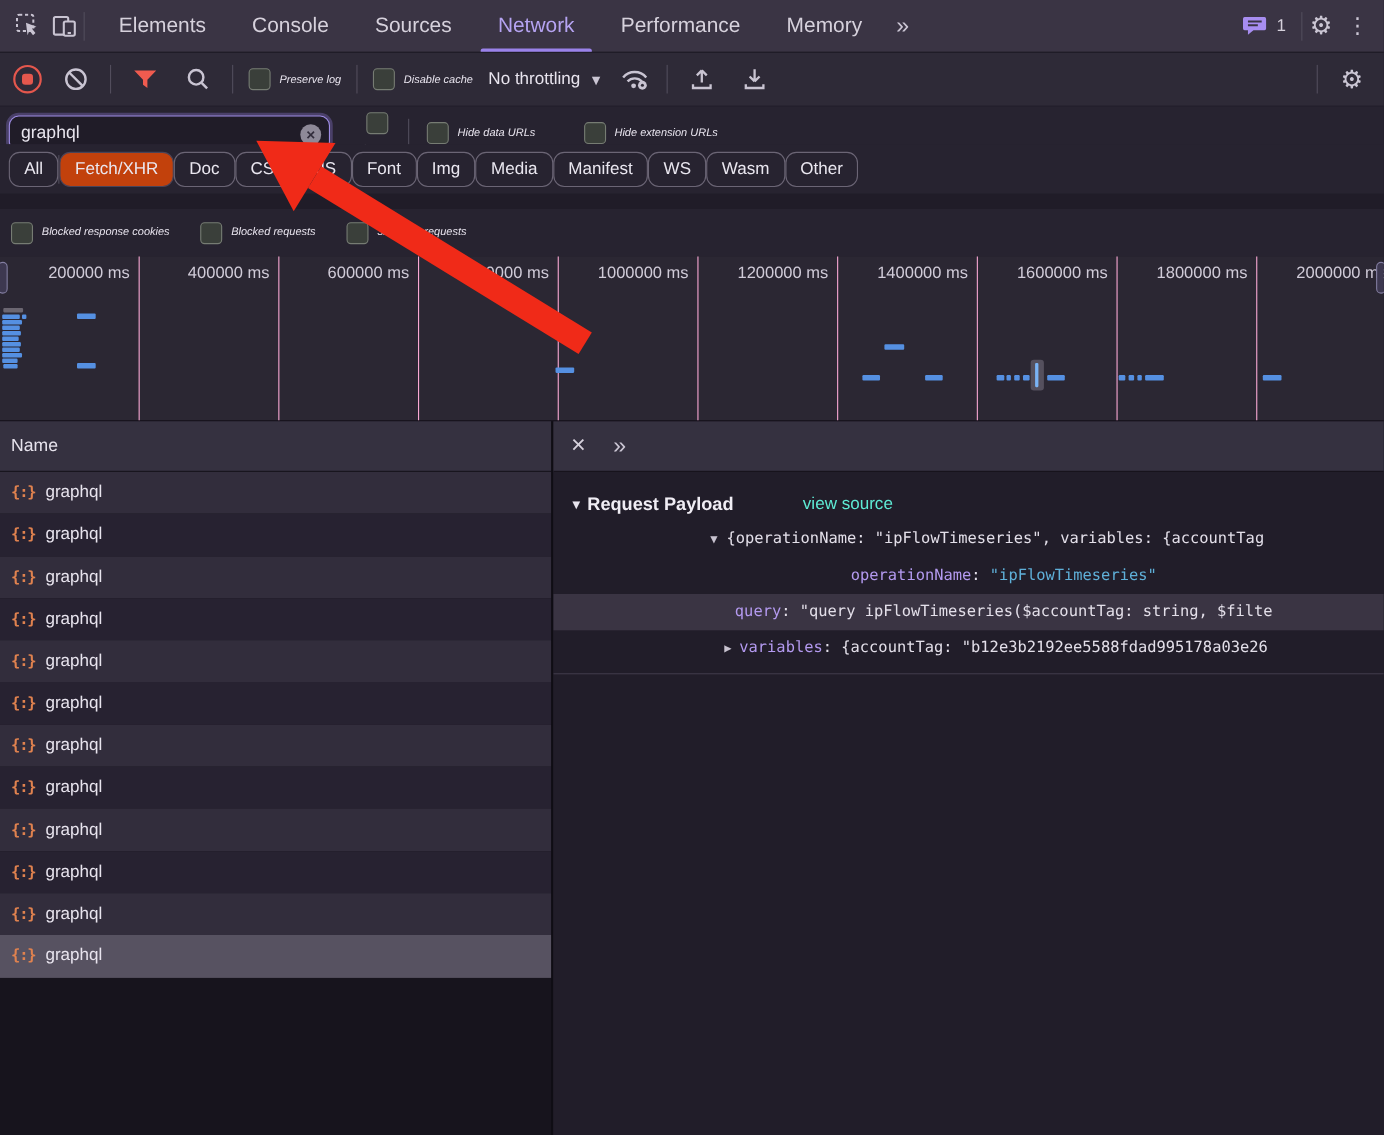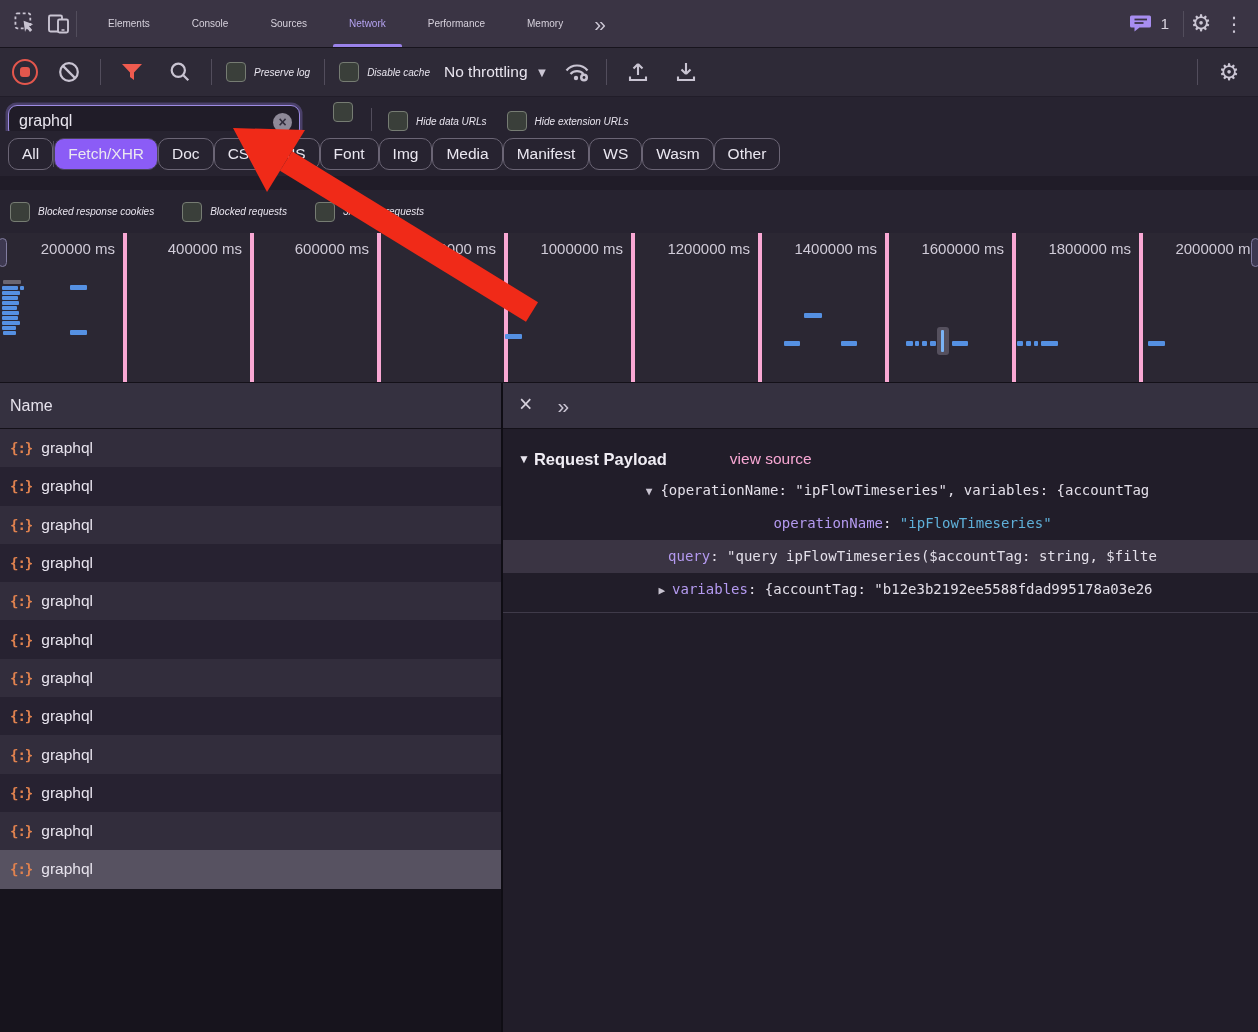--- a/index.html
+++ b/index.html
@@ -7,21 +7,21 @@
     -webkit-font-smoothing:antialiased;}
   .abs{position:absolute;left:0;width:1258px;}
 
   
   #tabbar{top:0;height:48px;background:#3a3444;display:flex;align-items:center;
     border-bottom:1px solid #17141d;box-sizing:border-box;padding:0 8px;}
   .tbicon{display:flex;align-items:center;justify-content:center;width:34px;height:34px;flex:none;}
   .vsep{width:1px;height:26px;background:#524d5c;flex:none;}
   #tabs{display:flex;height:100%;margin-left:10px;}
   .tab{display:flex;align-items:center;height:100%;padding:0 21px;color:#d6d1dc;
-    font-size:10px;position:relative;cursor:default;}
+    font-size:19px;position:relative;cursor:default;}
   .tab.active{color:#b5a3f1;}
   .tab.active::after{content:'';position:absolute;left:5px;right:5px;bottom:0;height:3px;
     background:#9a82ea;border-radius:2px 2px 0 0;}
   .spacer{flex:1;}
   .msgwrap{display:flex;align-items:center;gap:7px;margin-right:14px;}
   .count{color:#d6d1dc;font-size:15.5px;}
   .gear{font-size:23px;color:#cbc6d4;line-height:1;}
   .kebab{font-size:20px;color:#cbc6d4;line-height:1;padding:0 6px;}
 
   
@@ -45,31 +45,31 @@
     font-size:16px;font-family:"Liberation Sans",sans-serif;padding:0 34px 0 10px;outline:none;}
   .clearx{position:absolute;right:8px;top:8px;width:19px;height:19px;border-radius:50%;
     background:#8e8998;color:#322d3c;font-size:14px;font-weight:bold;display:flex;
     align-items:center;justify-content:center;line-height:1;}
 
   
   #chiprow{top:131px;height:45px;background:#272330;display:flex;align-items:center;
     gap:0;padding:0 8px;box-sizing:border-box;text-align:right;}
   .chip{height:30px;display:flex;align-items:center;padding:0 13px;border-radius:10px;
     border:1.5px solid #6b6575;color:#eae7f0;font-size:15.5px;font-weight:500;flex:none;}
-  .chip.active{background:#8b5cf6;border-color:#4a4458;}
+  .chip.active{background:#c2410c;border-color:#4a4458;}
 
   
   #cbrow{top:190px;height:43px;background:#272330;display:flex;align-items:center;
     gap:28px;padding:0 10px;box-sizing:border-box;}
 
   
   #overview{top:233px;height:150px;background:#2b2733;border-bottom:1px solid #141119;
     box-sizing:border-box;overflow:hidden;}
   #ovcols{position:absolute;left:0;top:0;height:150px;display:flex;}
-  .tcol{width:127px;height:150px;border-right:4px solid #f9a8d4;box-sizing:border-box;flex:none;}
+  .tcol{width:127px;height:150px;border-right:1px solid #f9a8d4;box-sizing:border-box;flex:none;}
   .tlabel{display:block;text-align:right;padding:7px 8px 0 0;color:#d0cbd8;font-size:15px;white-space:nowrap;}
   .bar{position:absolute;background:#5590e2;border-radius:1px;}
   .graybar{position:absolute;background:#6b6671;border-radius:1px;}
   .marker{position:absolute;background:#55505e;border-radius:3px;}
   .markerline{position:absolute;background:#7ab3f5;border-radius:1px;}
   .grip{position:absolute;top:5px;width:9px;height:29px;border:1.5px solid #827da0;
     border-radius:5px;background:#3d3850;box-sizing:border-box;}
 
   
   #main{top:383px;height:649px;display:flex;text-align:center;}
@@ -92,21 +92,21 @@
   .dtab.active{color:#b49df2;}
   .dtab.active::after{content:'';position:absolute;left:7px;right:7px;bottom:0;height:2.5px;
     background:#a78cf2;border-radius:2px;}
   .more{font-size:21px;color:#cbc6d4;padding:0 10px;}
 
   
   #payload{padding-top:15px;}
   .psec{display:flex;align-items:center;padding-left:15px;height:30px;}
   .pcaret{color:#e8e4ee;font-size:12px;margin-right:4px;}
   .ptitle{color:#f0edf4;font-size:16.5px;font-weight:bold;}
-  .viewsrc{color:#f9a8d4;font-size:15.5px;margin-left:63px;}
+  .viewsrc{color:#5eead4;font-size:15.5px;margin-left:63px;}
   .ptree{font-family:"DejaVu Sans Mono",monospace;font-size:14px;color:#dcd8e2;}
   .pline{height:33px;line-height:33px;white-space:nowrap;overflow:hidden;}
   .l1{padding-left:34px;}
   .l1 .tcaret{color:#c8c3d0;font-size:11px;margin-right:8px;}
   .l2{padding-left:64px;}
   .l3{padding-left:64px;background:#3a3443;}
   .l4{padding-left:50px;}
   .l4 .tcaret{color:#c8c3d0;font-size:11px;margin-right:7px;}
   .k{color:#b49af0;}
   .str{color:#5fb0d9;}
@@ -235,21 +235,21 @@
   </span>
   <span class="cb-item" style="margin-left:14px;flex-direction:column;">
     <span class="cb"></span>
     <span class="cb-label">Invert</span>
   </span>
   <span class="vsep"></span>
   <span class="cb-item">
     <span class="cb"></span>
     <span class="cb-label">Hide data URLs</span>
   </span>
-  <span class="cb-item" style="margin-left:4px;">
+  <span class="cb-item" style="margin-left:28px;">
     <span class="cb"></span>
     <span class="cb-label">Hide extension URLs</span>
   </span>
 </div>
 
 <div id="chiprow" class="abs">
     <div class="chip">All</div>
     <div class="vsep"></div>
     <div class="chip active">Fetch/XHR</div>
     <div class="chip">Doc</div>

